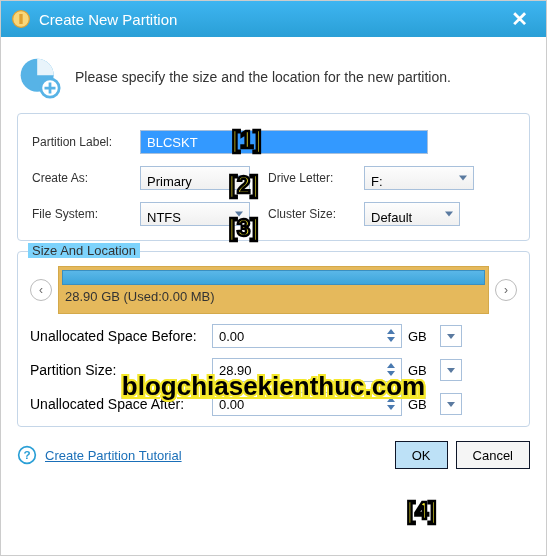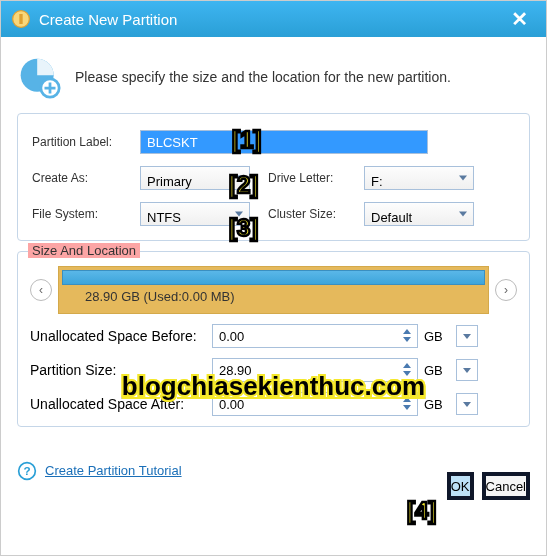--- a/index.html
+++ b/index.html
@@ -21,49 +21,49 @@
   .lbl { font-size: 12px; color: #333; }
   .lbl-w1 { width: 100px; }
   .lbl-w2 { width: 88px; }
   
   .text-input { border: 1px solid #a8c0db; height: 24px; padding: 2px 6px; font-size: 13px; }
   .text-input.selected { background: #3399ff; color: #fff; }
   .select { position: relative; border: 1px solid #a8c0db; height: 24px; background: linear-gradient(to bottom, #fdfdfd, #f0f0f0); display: flex; align-items: flex-end; padding: 0 20px 0 6px; font-size: 13px; }
   .select::after { content: ''; position: absolute; right: 6px; top: 50%; transform: translateY(-50%); border-left: 4px solid transparent; border-right: 4px solid transparent; border-top: 5px solid #5a7aa0; }
   
   .fieldset { border: 1px solid #c5d6e8; border-radius: 4px; margin: 0 16px 8px 16px; padding: 14px 12px 10px 12px; position: relative; }
-  .legend { position: absolute; top: -9px; left: 10px; background: #fca5a5; padding: 0 4px; font-size: 13px; color: #333; }
+  .legend { position: absolute; top: -9px; left: 10px; background: #7dd3fc; padding: 0 4px; font-size: 13px; color: #333; }
   
   .bar-row { display: flex; align-items: center; gap: 6px; margin-bottom: 2px; }
   .arrow-btn { width: 22px; height: 22px; border: 1px solid #bbb; border-radius: 50%; display: flex; align-items: center; justify-content: center; font-size: 12px; color: #666; background: #fff; cursor: pointer; }
   .partition-bar { flex: 1; height: 48px; border: 1px solid #d4a94a; background: #e5b95c; position: relative; }
   .bar-stripe { height: 15px; background: linear-gradient(to bottom, #5ab7e8, #3da5db); margin: 3px 3px 0 3px; border: 1px solid #3a8fc0; }
-  .bar-text { padding: 4px 6px 0 6px; font-size: 13px; color: #333; margin-left: 20px; }
+  .bar-text { padding: 4px 6px 0 6px; font-size: 13px; color: #333; }
   
   .num-row { display: flex; align-items: center; margin-top: 10px; gap: 6px; }
   .num-lbl { font-size: 14px; width: 176px; }
-  .num-input-wrap { position: relative; width: 206px; }
+  .num-input-wrap { position: relative; width: 190px; }
   .num-input { border: 1px solid #a8c0db; height: 24px; width: 100%; padding: 2px 24px 2px 6px; font-size: 13px; }
   .spinner { position: absolute; right: 4px; top: 3px; display: flex; flex-direction: column; }
   .spin { width: 14px; height: 8px; display: flex; align-items: center; justify-content: center; }
   .spin::before { content: ''; border-left: 4px solid transparent; border-right: 4px solid transparent; }
   .spin.up::before { border-bottom: 5px solid #4a7ab0; }
   .spin.dn::before { border-top: 5px solid #4a7ab0; }
   .unit-lbl { width: 26px; font-size: 13px; }
   .unit-sel { width: 22px; height: 22px; border: 1px solid #a8c0db; display: flex; align-items: center; justify-content: center; position: relative; }
   .unit-sel::after { content: ''; border-left: 4px solid transparent; border-right: 4px solid transparent; border-top: 5px solid #5a7aa0; }
   
   .align-row { display: flex; align-items: center; margin-top: 12px; gap: 8px; }
   
   .bottom-row { display: flex; align-items: center; padding: 6px 16px 10px 16px; gap: 8px; }
   .help-icon { width: 20px; height: 20px; }
   .help-icon svg { width: 100%; height: 100%; }
   .link { color: #1a6fb8; text-decoration: underline; font-size: 13px; cursor: pointer; }
   .spacer { flex: 1; }
-  .btn { height: 28px; padding: 0 0; border: 4px solid #0f172a; font-size: 13px; cursor: pointer; margin-top: 31px; }
+  .btn { height: 28px; padding: 0 16px; border: 1px solid #0f172a; font-size: 13px; cursor: pointer; }
   .btn.ok { background: #bde1f7; }
   .btn.cancel { background: #f5f5f5; }
   
   .marker { position: absolute; font-weight: 900; font-size: 24px; color: #f5e82a; -webkit-text-stroke: 2.5px #000; text-stroke: 2.5px #000; pointer-events: none; z-index: 10; font-family: Arial Black, Arial, sans-serif; }
   .watermark { position: absolute; font-weight: 900; font-size: 26px; color: #000; -webkit-text-stroke: 4px #f5e82a; pointer-events: none; z-index: 5; left: 50%; transform: translateX(-50%); top: 370px; white-space: nowrap; text-shadow: 0 0 0 #000; font-family: Arial Black, Arial, sans-serif; paint-order: stroke fill; text-decoration: underline; }
 </style>
 </head>
 <body>
 
 <div class="titlebar">
@@ -104,21 +104,21 @@
     <div class="select" style="width:110px">
         <span>F:</span>
       </div>
   </div>
   <div class="row" style="margin-bottom:4px">
     <span class="lbl lbl-w1">File System:</span>
     <div class="select" style="width:110px">
         <span>NTFS</span>
       </div>
     <span class="lbl lbl-w2" style="margin-left:10px">Cluster Size:</span>
-    <div class="select" style="width:110px">
+    <div class="select" style="width:96px">
         <span>Default</span>
       </div>
   </div>
 </div>
 
 <div class="fieldset">
   <span class="legend">Size And Location</span>
 
   <div class="bar-row">
     <div class="arrow-btn">‹</div>

